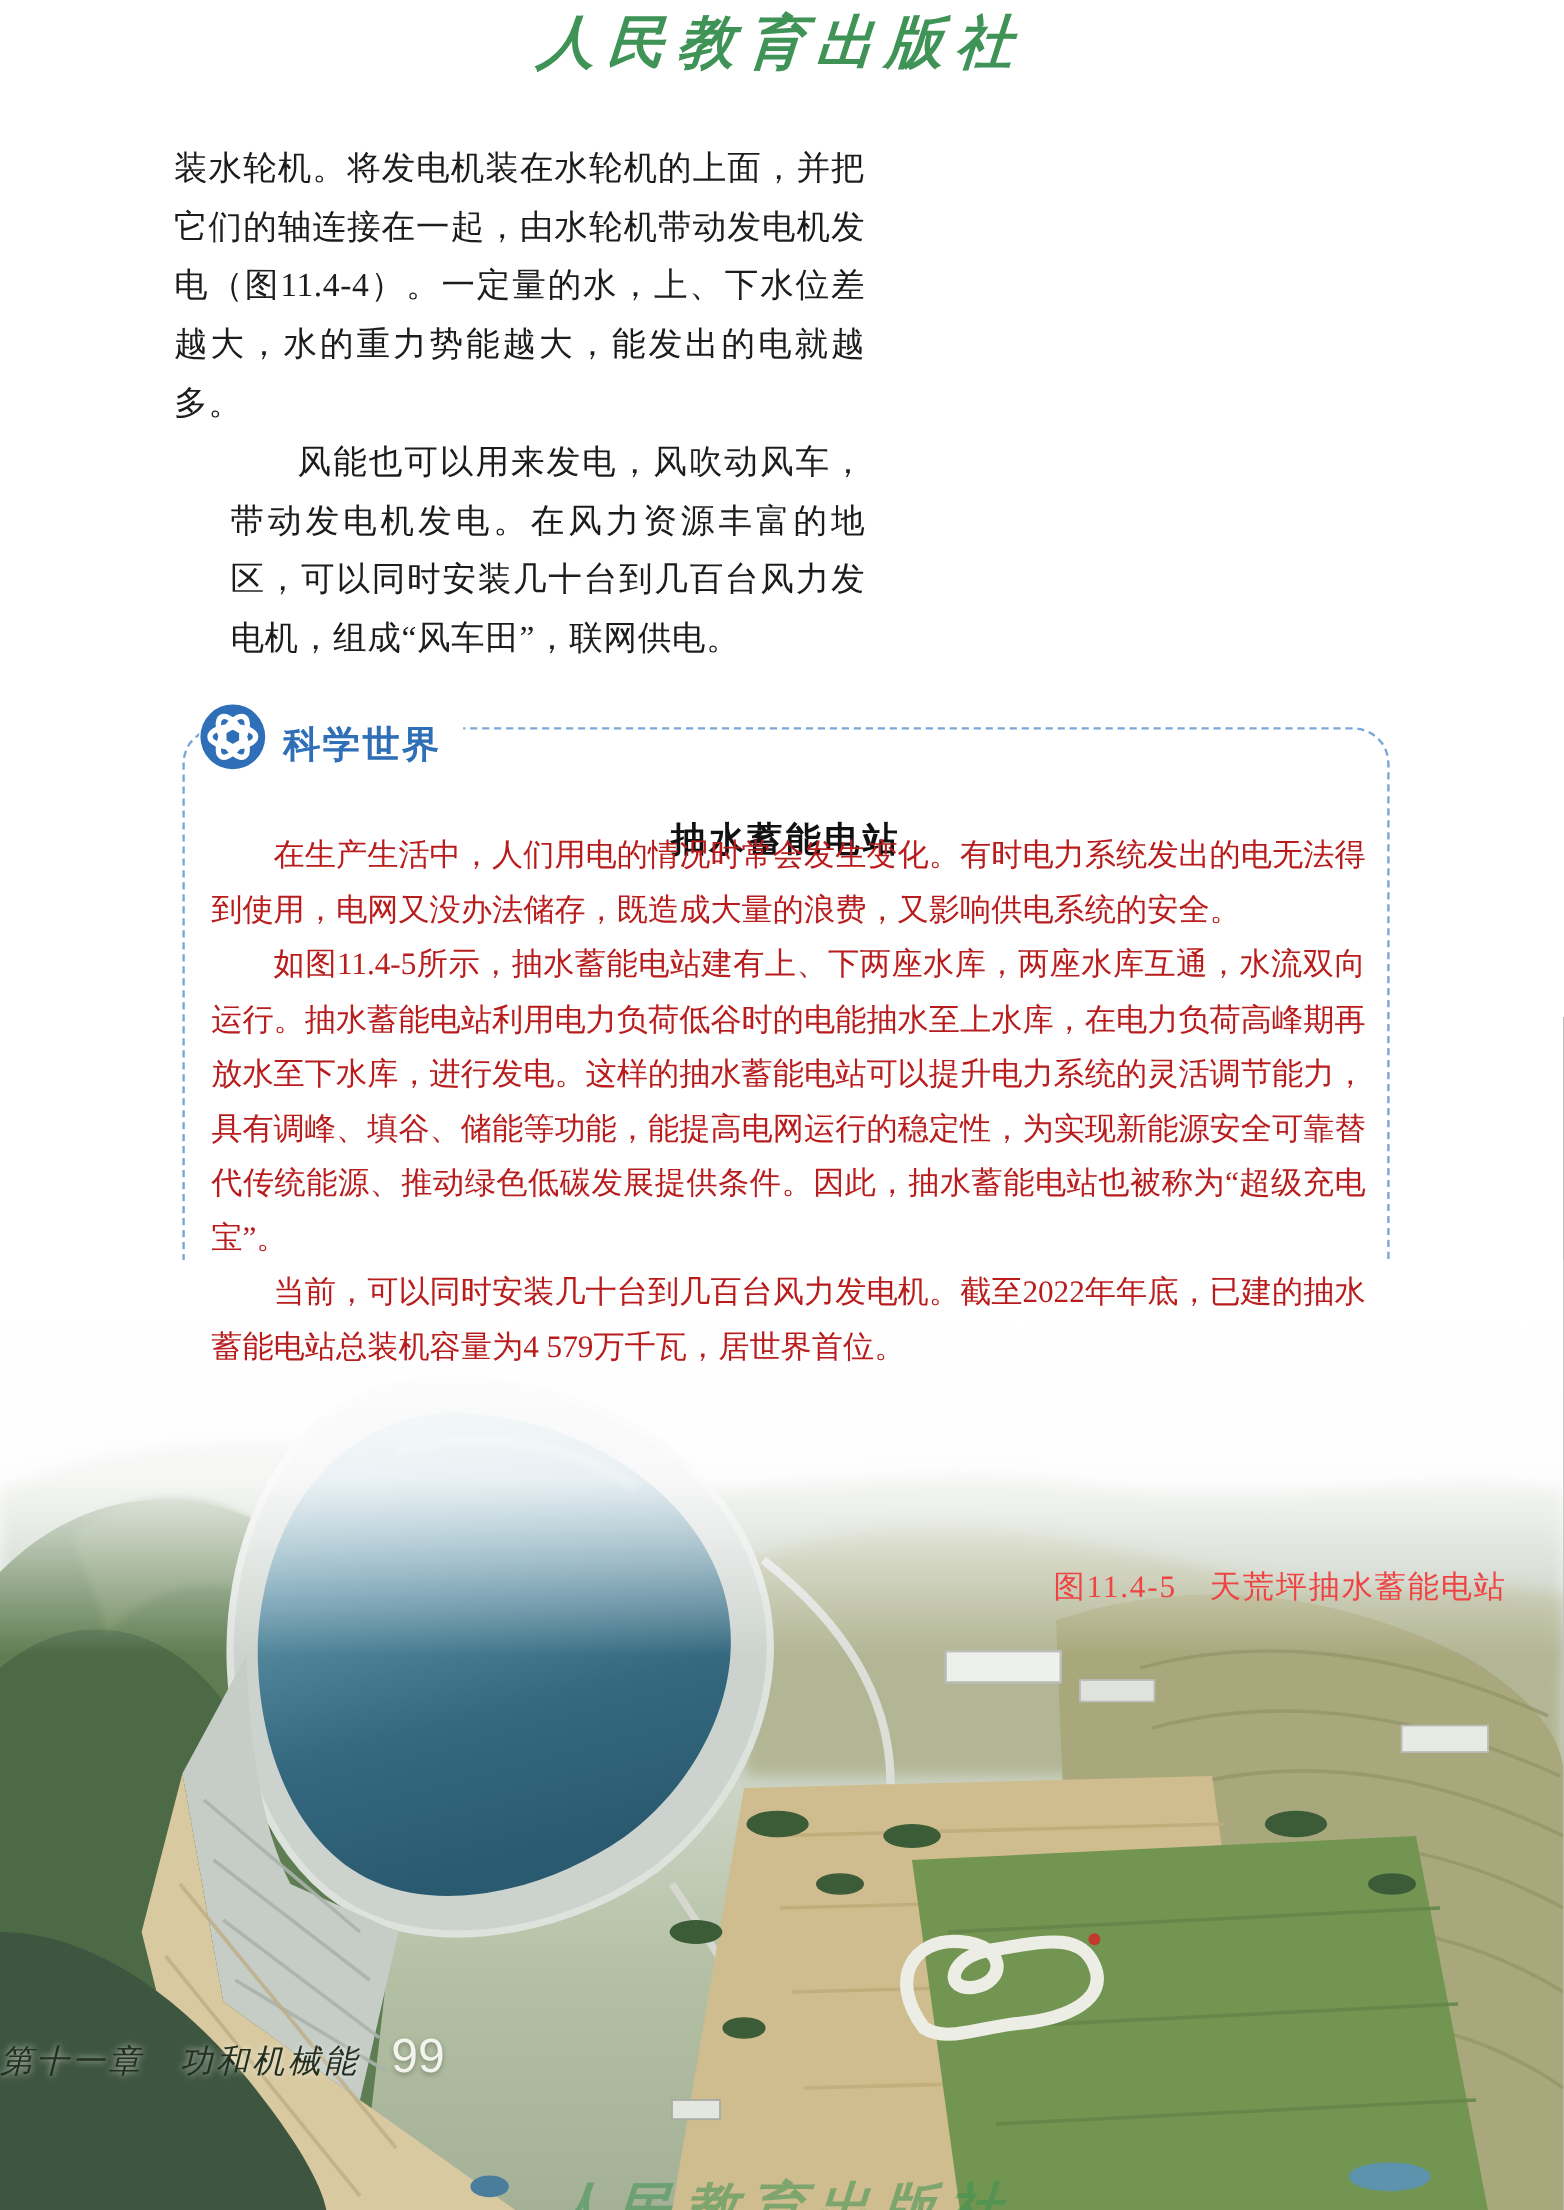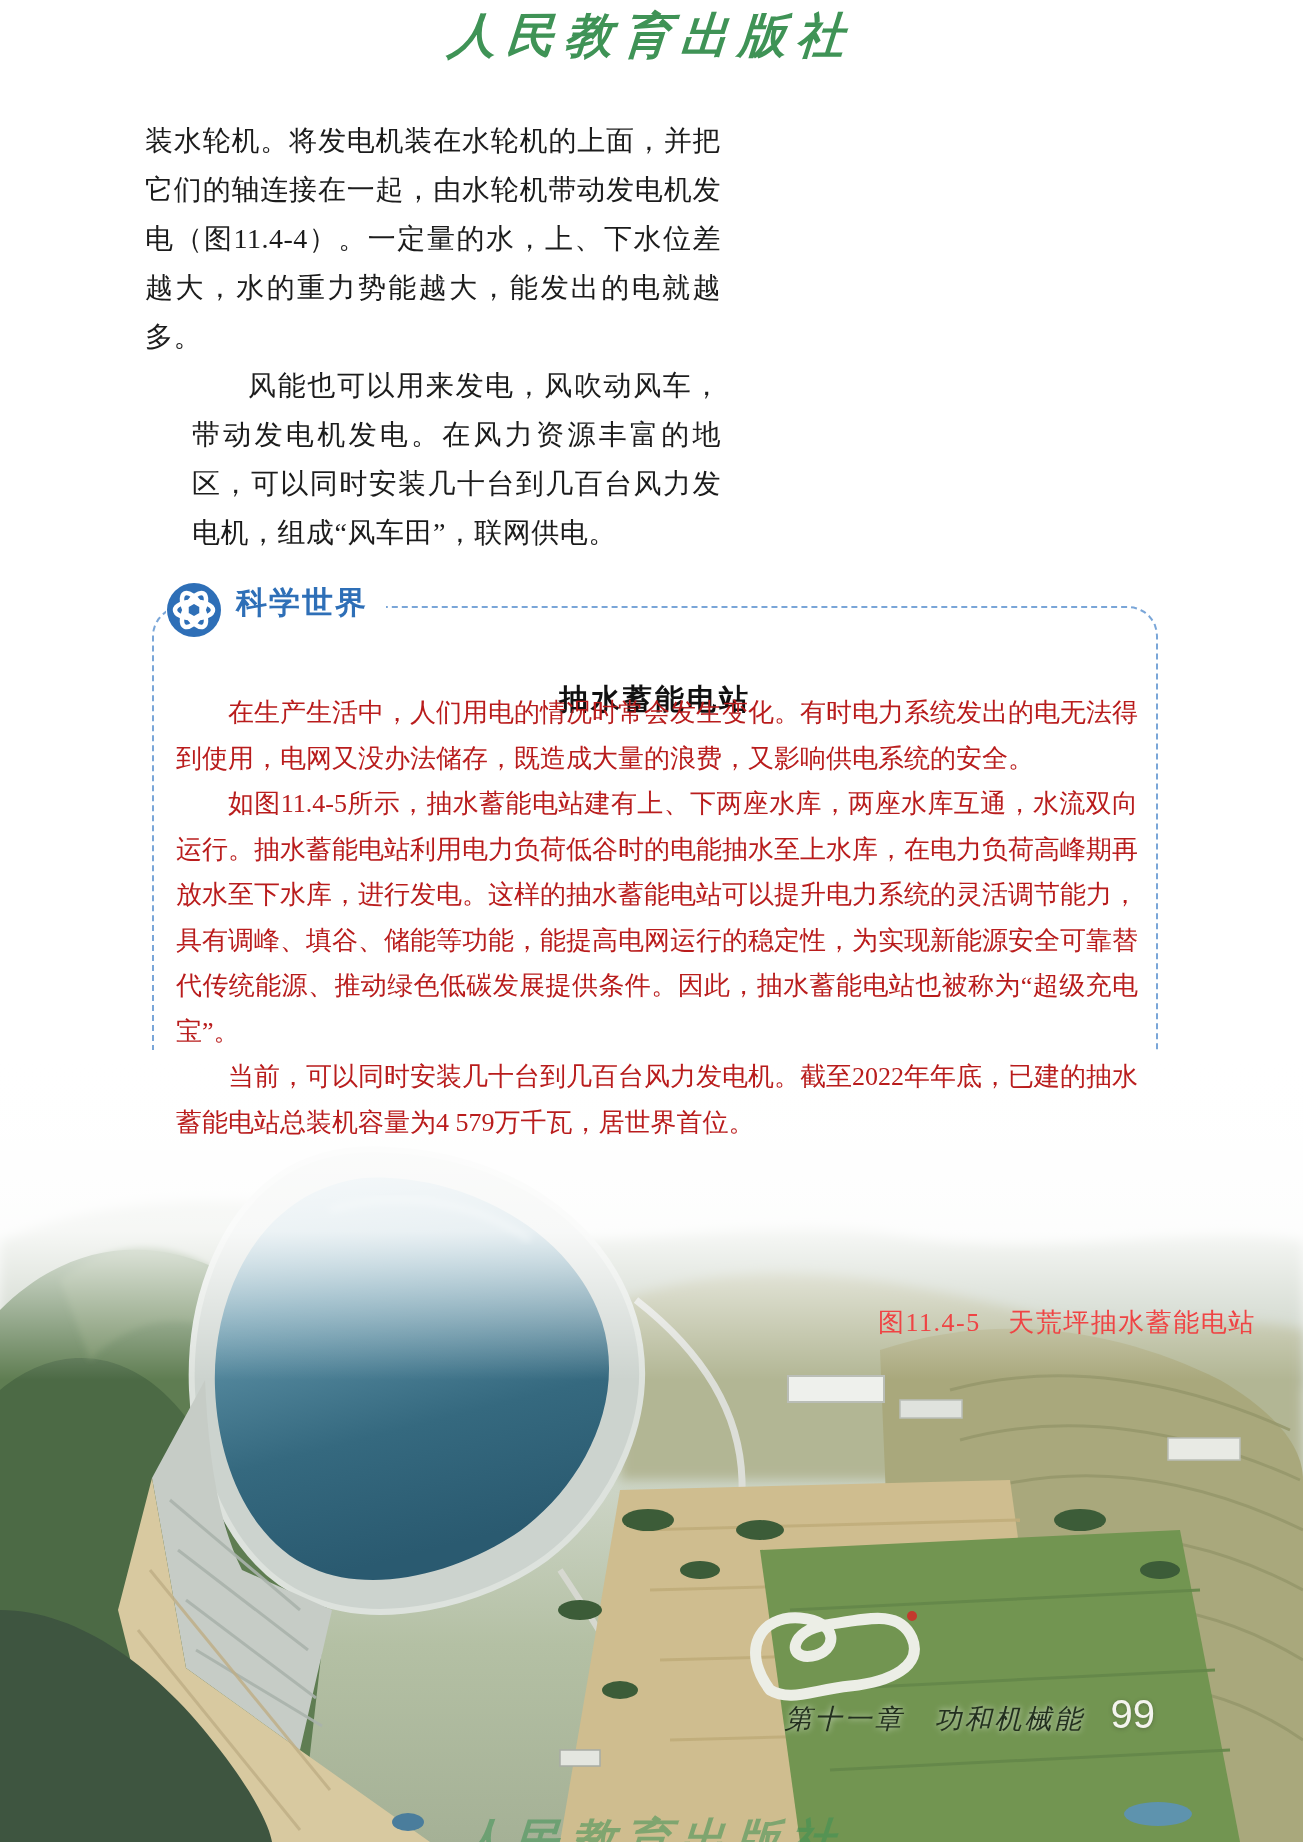--- a/index.html
+++ b/index.html
@@ -25,21 +25,21 @@
   .main-text p{margin:0;}
   .main-text p.indent{text-indent:2em;margin-left:47px;}
   
   .sw-box{
     position:absolute;left:152px;top:606px;width:1006px;height:627px;
     border:2px dashed #7aa6d8;border-radius:30px;
     box-sizing:border-box;background:transparent;
   }
   .sw-header{
     position:absolute;left:166px;top:582px;height:60px;
-    display:flex;align-items:flex-start;background:#ffffff;
+    display:flex;align-items:flex-end;background:#ffffff;
     padding:0 18px 0 0;z-index:3;
   }
   .sw-icon{
     width:56px;height:56px;flex:0 0 56px;margin-right:14px;
   }
   .sw-label{
     font-family:"Liberation Sans","DejaVu Sans",sans-serif;
     font-weight:bold;font-size:31px;color:#2e6fb7;letter-spacing:2px;
   }
   .sw-title{
@@ -57,21 +57,21 @@
   .photo{
     position:absolute;left:0;top:1050px;width:1303px;height:792px;
   }
   .figure-caption{
     position:absolute;left:878px;top:1305px;
     font-size:26px;color:#ef4444;letter-spacing:1.5px;z-index:5;
   }
   
   .footer{
     position:absolute;left:0;top:1692px;width:1155px;
-    display:flex;justify-content:flex-end;align-items:baseline;z-index:6;
+    display:flex;align-items:baseline;z-index:6;
   }
   .footer-chapter{
     font-style:italic;font-size:27px;color:#23301f;letter-spacing:3px;
     text-shadow:0 0 6px rgba(255,255,255,0.75);
   }
   .footer-page{
     font-family:"Liberation Sans","DejaVu Sans",sans-serif;
     font-size:40px;color:#f4f4ee;margin-left:26px;
     text-shadow:0 1px 4px rgba(60,70,50,0.45);
   }

